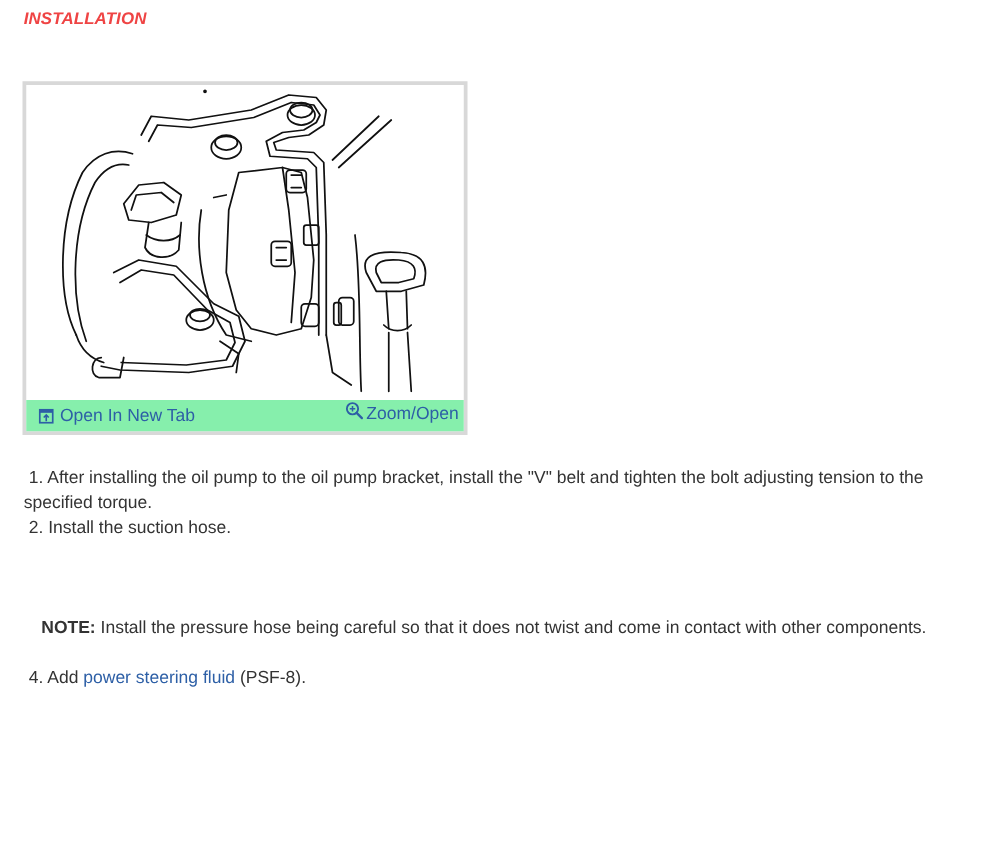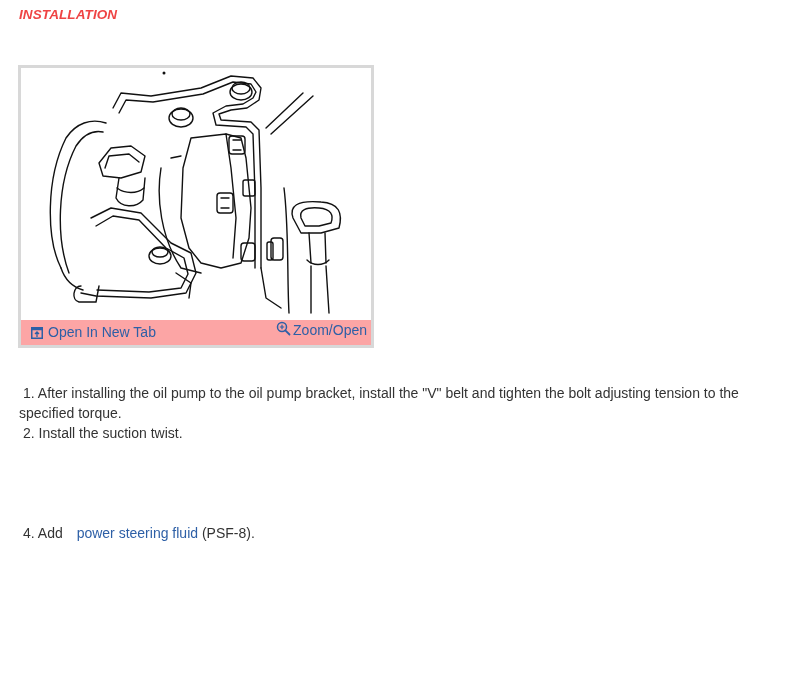--- a/index.html
+++ b/index.html
@@ -44,21 +44,21 @@
     top: 0;
     width: 350px;
     height: 252px;
   }
   .figure .footer {
     position: absolute;
     left: 0;
     bottom: 0;
     width: 350px;
     height: 25px;
-    background: #fca5a5;
+    background: #86efac;
   }
   .footer .open-tab {
     position: absolute;
     left: 10px;
     top: 4px;
     color: #2d5fa6;
     font-size: 14px;
     display: flex;
     align-items: center;
     cursor: pointer;
@@ -81,35 +81,35 @@
   }
   .icon-zoom {
     width: 15px;
     height: 15px;
     margin-right: 2px;
     margin-top: -3px;
   }
   .content {
     position: absolute;
     left: 19px;
-    top: 383px;
+    top: 371px;
     width: 760px;
     font-size: 14px;
     line-height: 20px;
     color: #333333;
   }
   .line {
     display: block;
     white-space: nowrap;
   }
   .wrap { white-space: normal; }
   .indent { padding-left: 14px; }
   .num { padding-left: 4px; }
   .b { font-weight: bold; color: #333; }
-  .link { color: #2d5fa6; text-decoration: none; cursor: pointer; margin-left: 10px; }
+  .link { color: #2d5fa6; text-decoration: none; cursor: pointer; }
   .spacer { height: 20px; }
 </style>
 </head>
 <body>
 
 <div class="heading">INSTALLATION</div>
 
 <div class="figure">
   <svg class="illus" viewBox="0 0 350 252" xmlns="http://www.w3.org/2000/svg" fill="none" stroke="#111" stroke-width="1.4" stroke-linejoin="round" stroke-linecap="round">
 
@@ -189,24 +189,28 @@
   </div>
 </div>
 
 <div class="content">
   <div class="line wrap">
     <span class="num">1.</span>
     <span>After installing the oil pump to the oil pump bracket, install the "V" belt and tighten the bolt adjusting tension to the specified torque.</span>
   </div>
   <div class="line">
     <span class="num">2.</span>
-    <span>Install the suction twist.</span>
-  </div>
-  <div class="spacer"></div>
-  <div class="spacer"></div>
-  <div class="spacer"></div>
+    <span>Install the suction hose.</span>
+  </div>
+  <div class="spacer"></div>
+  <div class="spacer"></div>
+  <div class="spacer"></div>
+  <div class="line indent">
+    <span class="b">NOTE:</span>
+    <span>Install the pressure hose being careful so that it does not twist and come in contact with other components.</span>
+  </div>
   <div class="spacer"></div>
   <div class="line">
     <span class="num">4.</span>
     <span>Add</span>
     <a class="link">power steering fluid</a><span> </span><span>(PSF-8).</span>
   </div>
 </div>
 
 </body></html>

